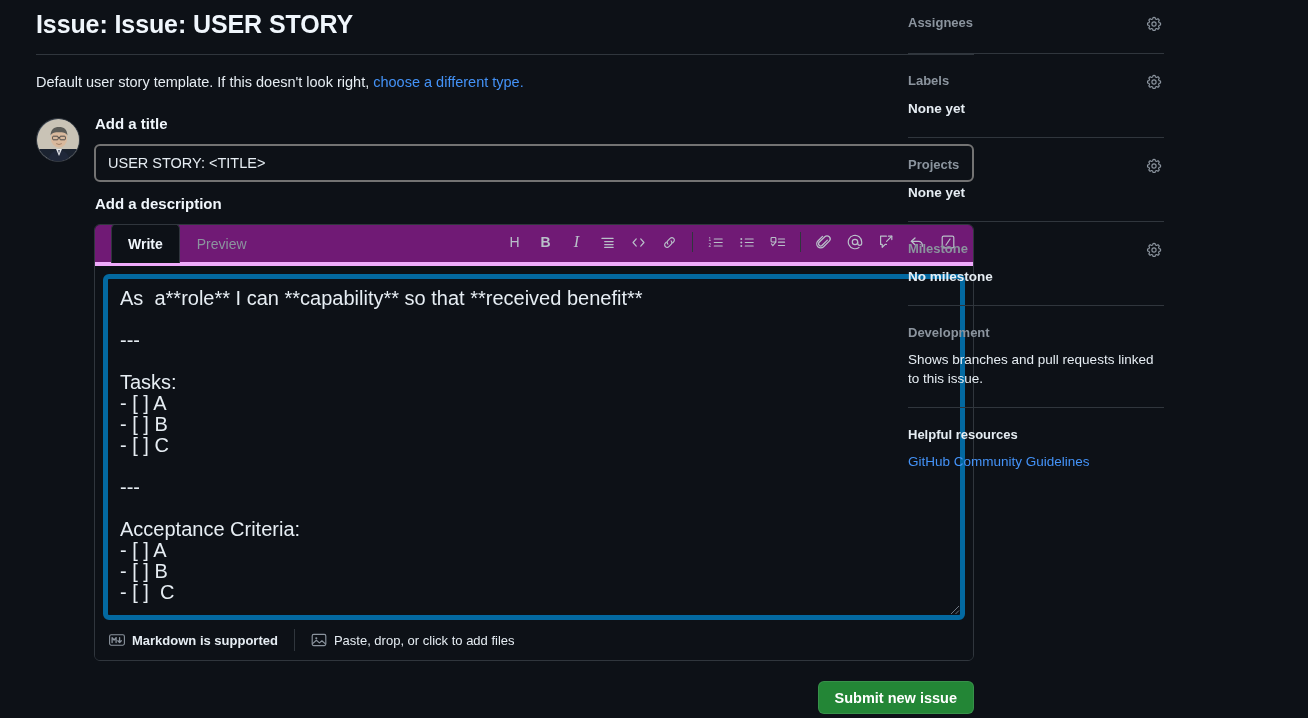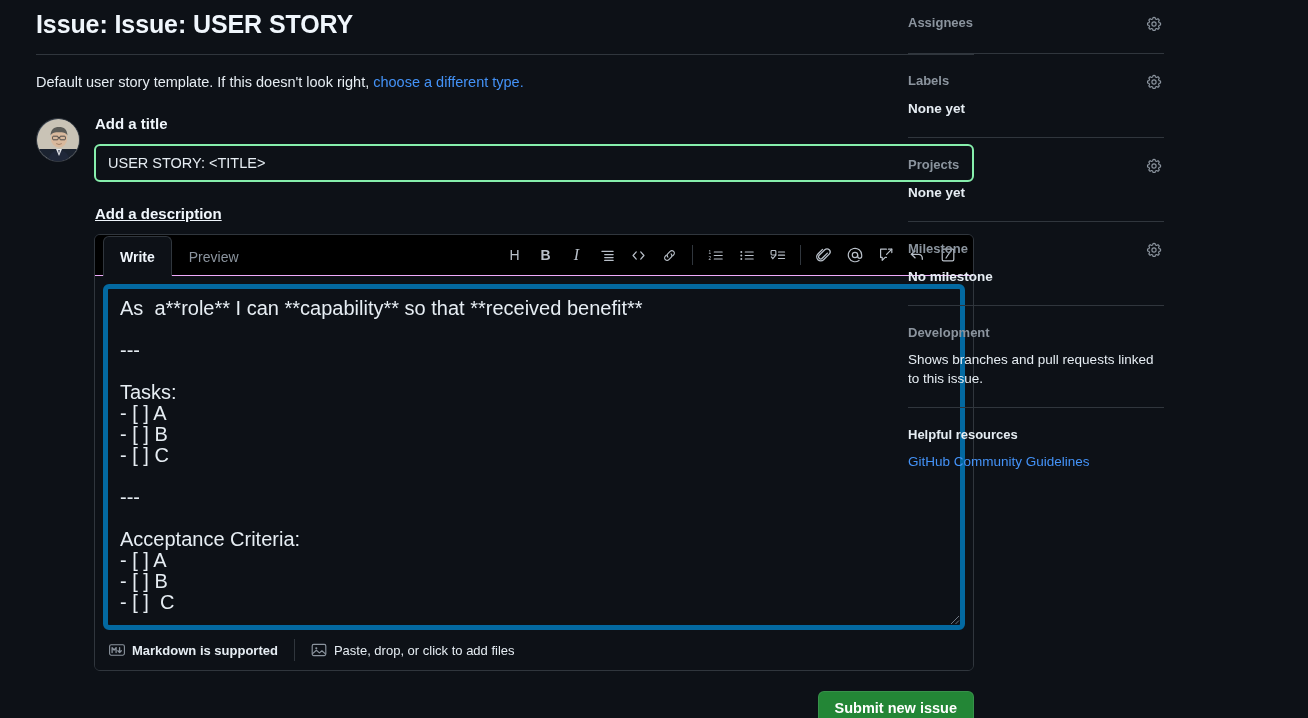--- a/index.html
+++ b/index.html
@@ -86,51 +86,51 @@
     font-weight: bold;
     color: #f0f6fc;
     line-height: 20px;
     margin: 0 0 10px 1px;
   }
 
   .title-input {
     width: 880px;
     height: 38px;
     background: #0d1117;
-    border: 2px solid #86efac;
+    border: 2px solid #737373;
     border-radius: 6px;
     color: #e6edf3;
     font-family: "Liberation Sans", sans-serif;
     font-size: 14.5px;
     padding: 5px 12px;
     outline: none;
     display: block;
     caret-color: #e6edf3;
   }
   .title-input::placeholder { color: #6e7681; }
 
-  .desc-label { margin-top: 22px; text-decoration: underline; }
+  .desc-label { margin-top: 12px; }
 
   
   .editor {
     width: 880px;
     border: 1px solid #30363d;
     border-radius: 6px;
     background: #0d1117;
     overflow: hidden;
   }
 
   .editor-tabs {
     display: flex;
     align-items: flex-end;
     height: 41px;
-    background: #000000;
-    border-bottom: 1px solid #f0abfc;
+    background: #701a75;
+    border-bottom: 4px solid #f0abfc;
     position: relative;
-    padding-left: 8px;
+    padding-left: 16px;
   }
   .tab {
     font-size: 14px;
     padding: 0 16px;
     height: 40px;
     line-height: 40px;
     color: #8b949e;
     cursor: pointer;
     border: 1px solid transparent;
     border-bottom: none;

